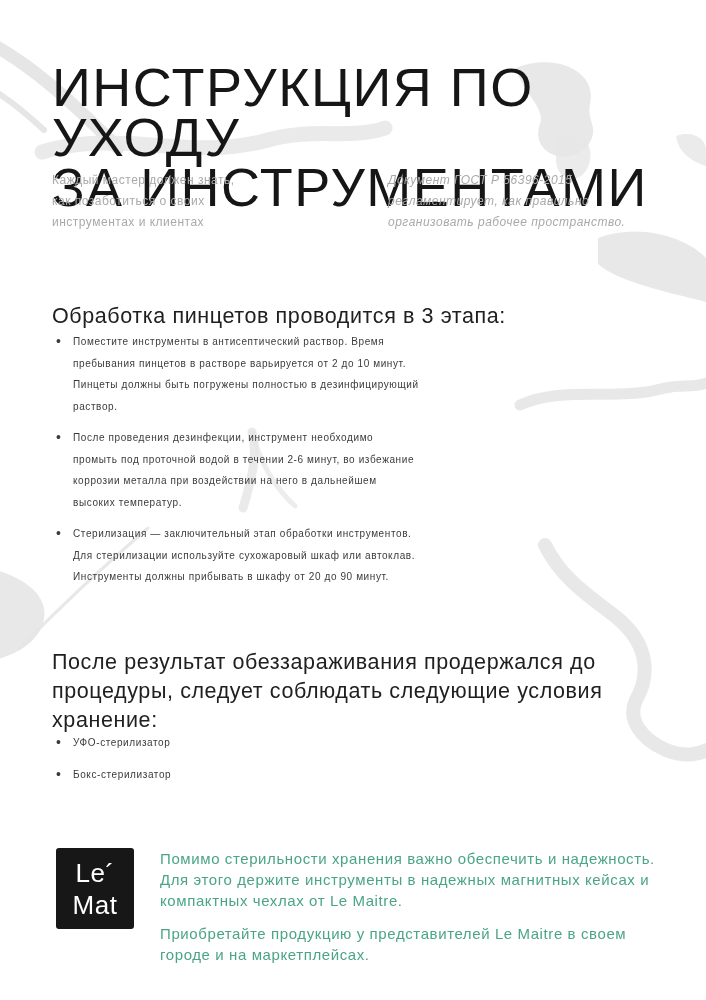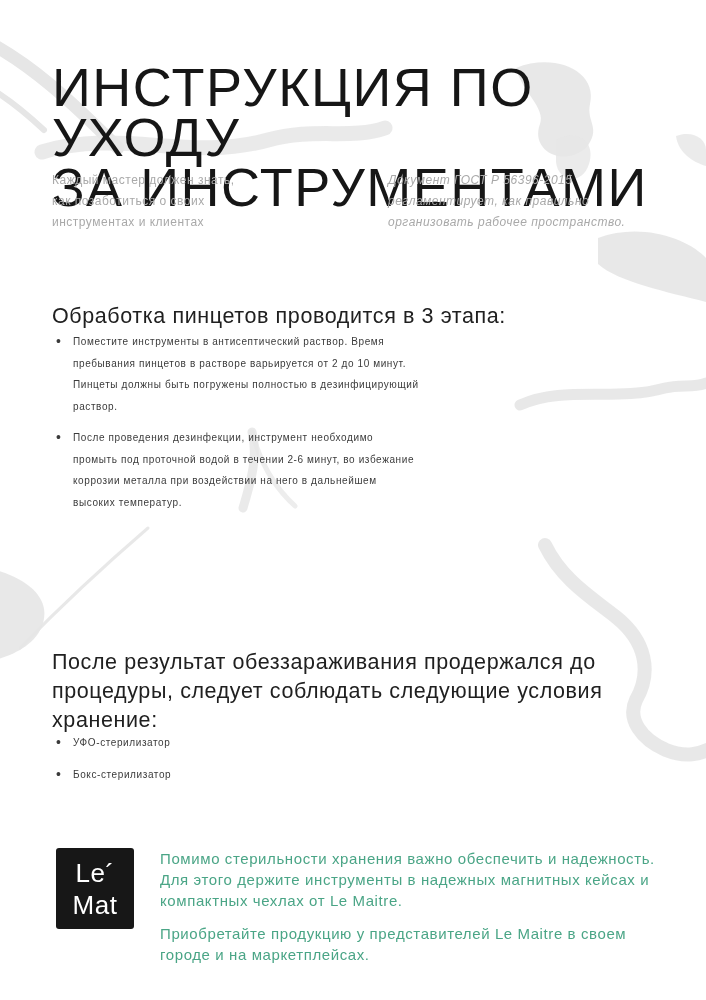--- a/index.html
+++ b/index.html
@@ -100,20 +100,23 @@
 
     <ul class="bullets list-1">
       <li class="preline">Поместите инструменты в антисептический раствор. Время
 пребывания пинцетов в растворе варьируется от 2 до 10 минут.
 Пинцеты должны быть погружены полностью в дезинфицирующий
 раствор.</li>
       <li class="preline">После проведения дезинфекции, инструмент необходимо
 промыть под проточной водой в течении 2-6 минут, во избежание
 коррозии металла при воздействии на него в дальнейшем
 высоких температур.</li>
+      <li class="preline">Стерилизация — заключительный этап обработки инструментов.
+Для стерилизации используйте сухожаровый шкаф или автоклав.
+Инструменты должны прибывать в шкафу от 20 до 90 минут.</li>
     </ul>
 
     <h2 class="section-heading heading-2 preline">После результат обеззараживания продержался до
 процедуры, следует соблюдать следующие условия
 хранение:</h2>
 
     <ul class="bullets list-2">
       <li>УФО-стерилизатор</li>
       <li>Бокс-стерилизатор</li>
     </ul>

